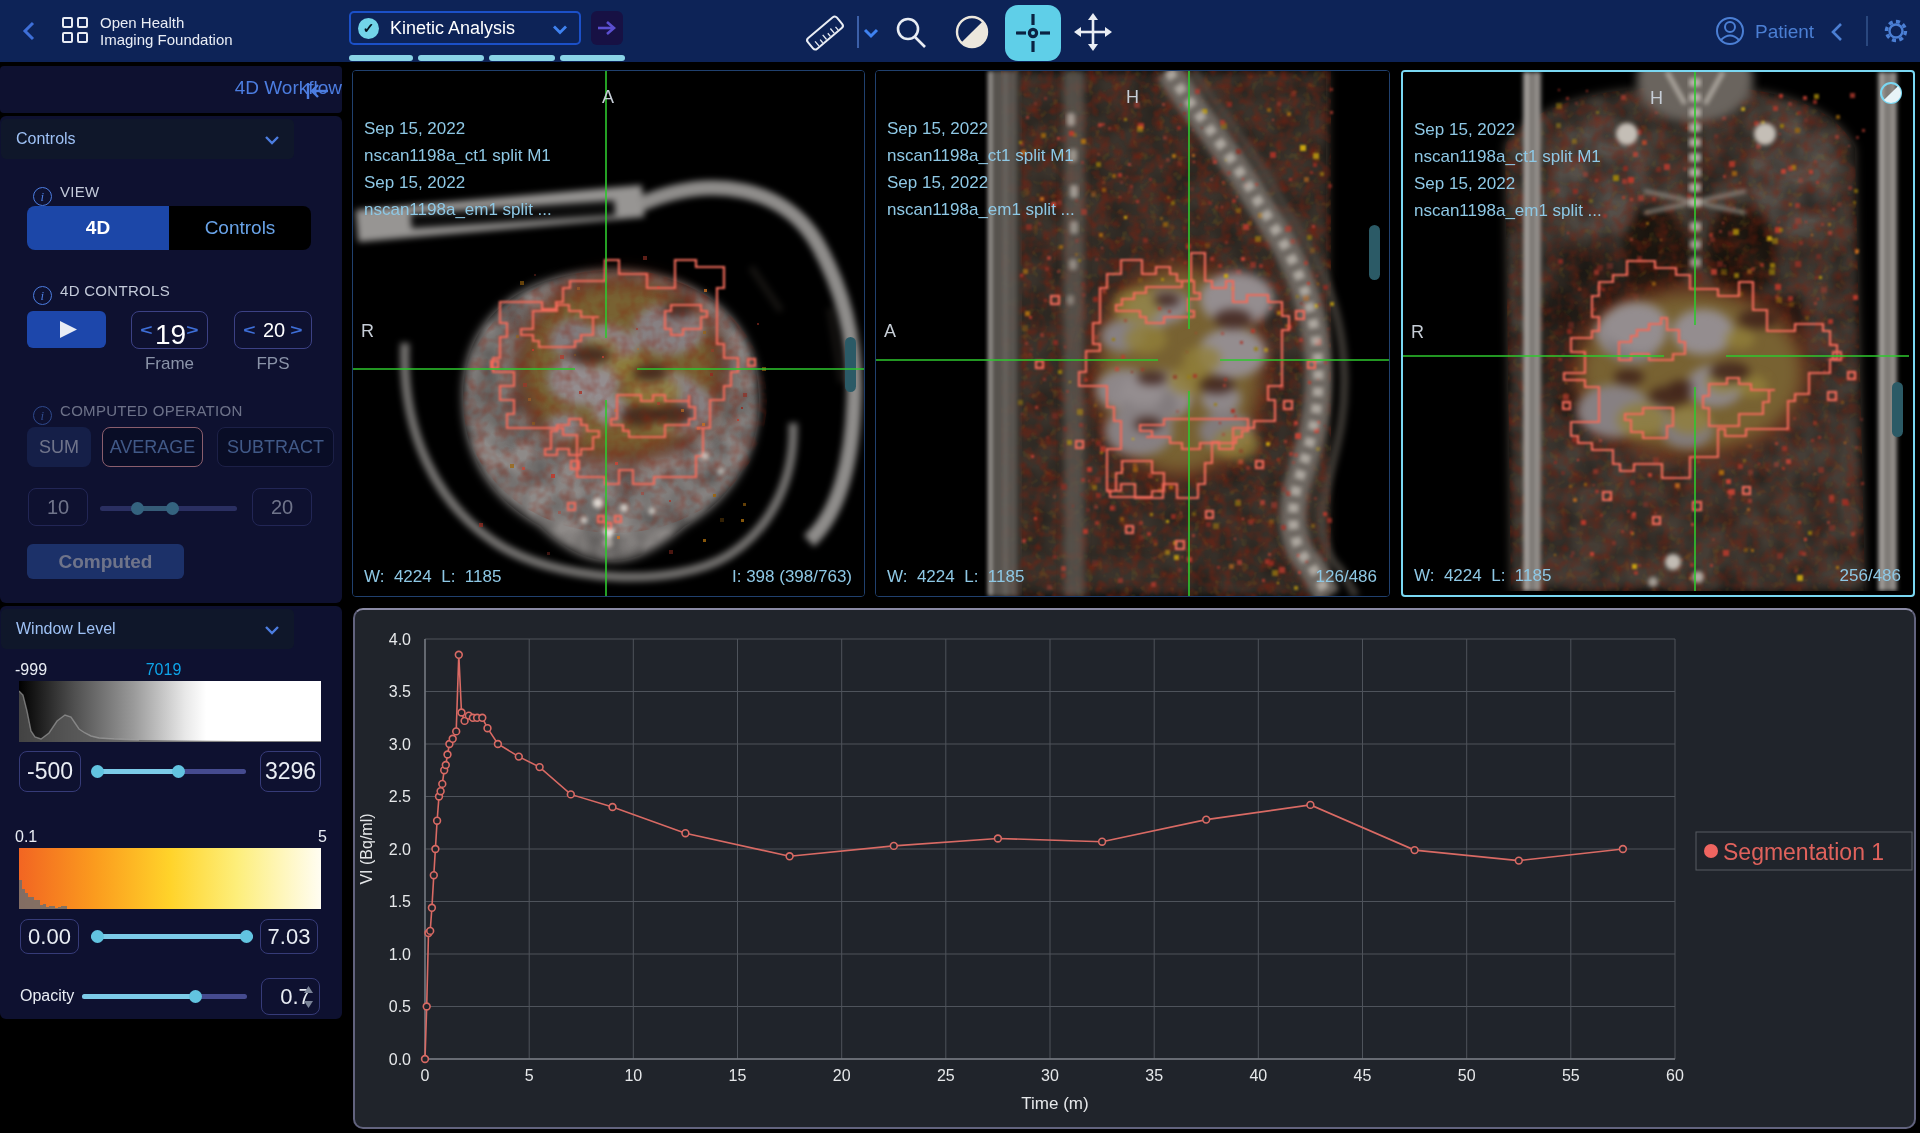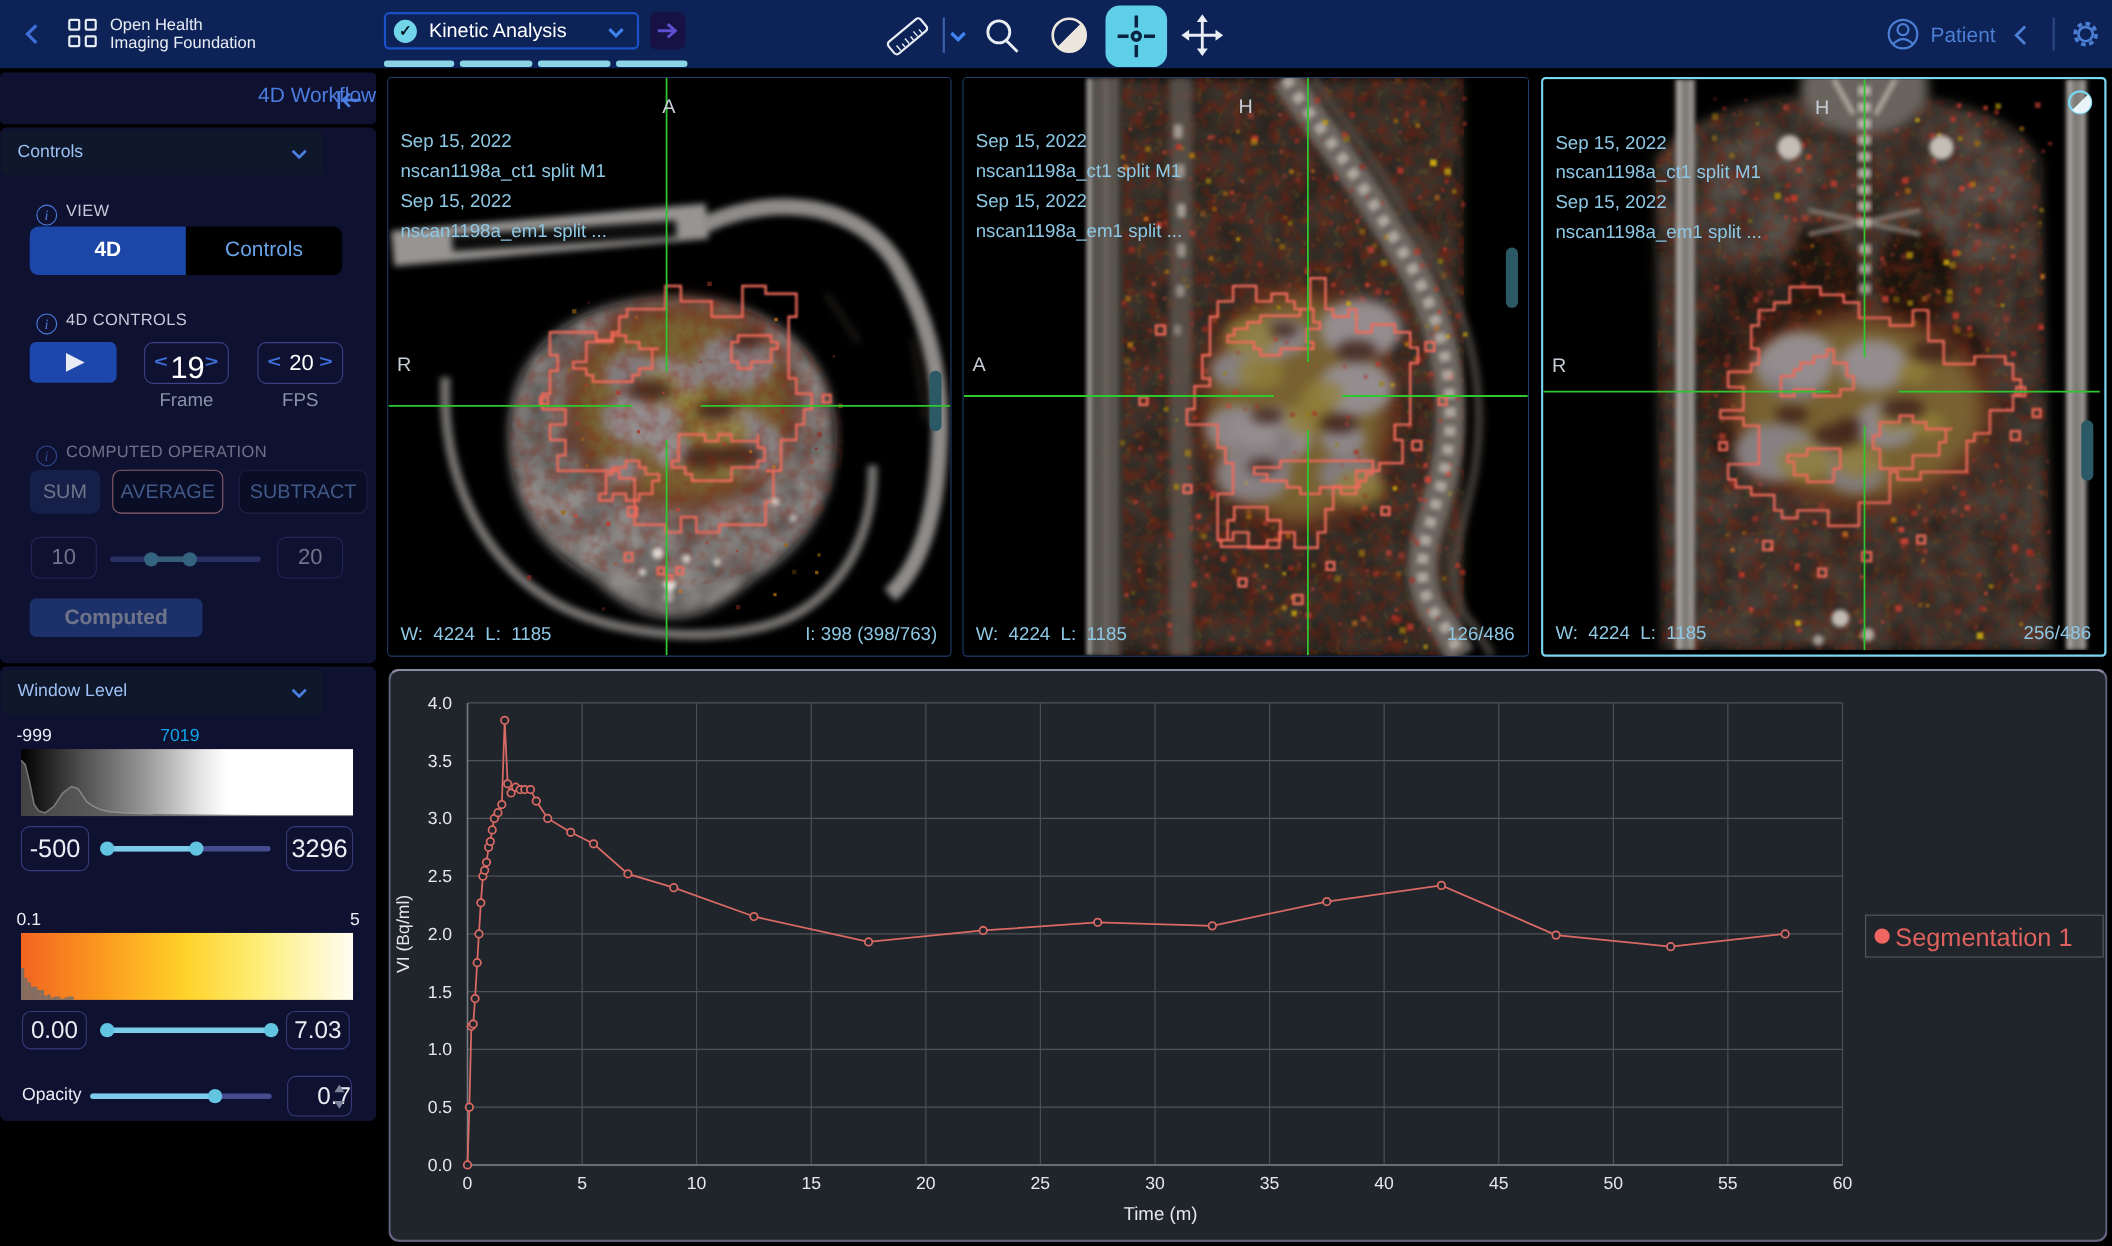--- a/index.html
+++ b/index.html
@@ -220,21 +220,21 @@
 <div class="shandle" style="left:0px"></div>
       <div class="shandle" style="left:149px"></div>
     </div>
     <div class="inpbox" style="left:260px;top:853px;width:58px;height:35px;font-size:22px;line-height:33px;color:#e9edf4">7.03</div>
     <div class="abs" style="left:20px;top:921px;color:#e9edf4;font-size:16px">Opacity</div>
     <div class="abs" style="left:82px;top:928px;width:165px;height:5px">
 <div class="slider" style="left:0;width:165px;background:#454b8f"></div>
 <div class="slider" style="left:0;width:113px;background:#7ccbe8"></div>
 <div class="shandle" style="left:107px"></div>
     </div>
-    <div class="inpbox" style="left:261px;top:912px;width:59px;height:37px;font-size:22px;line-height:35px;color:#e9edf4;text-align:right;padding-left:10px">0.7
+    <div class="inpbox" style="left:261px;top:912px;width:59px;height:37px;font-size:22px;line-height:35px;color:#e9edf4;text-align:center;padding-left:10px">0.7
 <svg width="11" height="22" style="position:absolute;right:5px;top:7px">
         <path d="M5.5 0 L10 7 H1 Z" fill="#7b8498"></path>
         <path d="M5.5 22 L10 15 H1 Z" fill="#7b8498"></path>
       </svg></div>
   </div>
 <div class="vp" style="left:352px;width:513px"><svg width="511" height="525" viewBox="0 0 511 525">
       <defs>
 <filter id="b1" color-interpolation-filters="sRGB">
           <feGaussianBlur stdDeviation="1"></feGaussianBlur>
         </filter>

